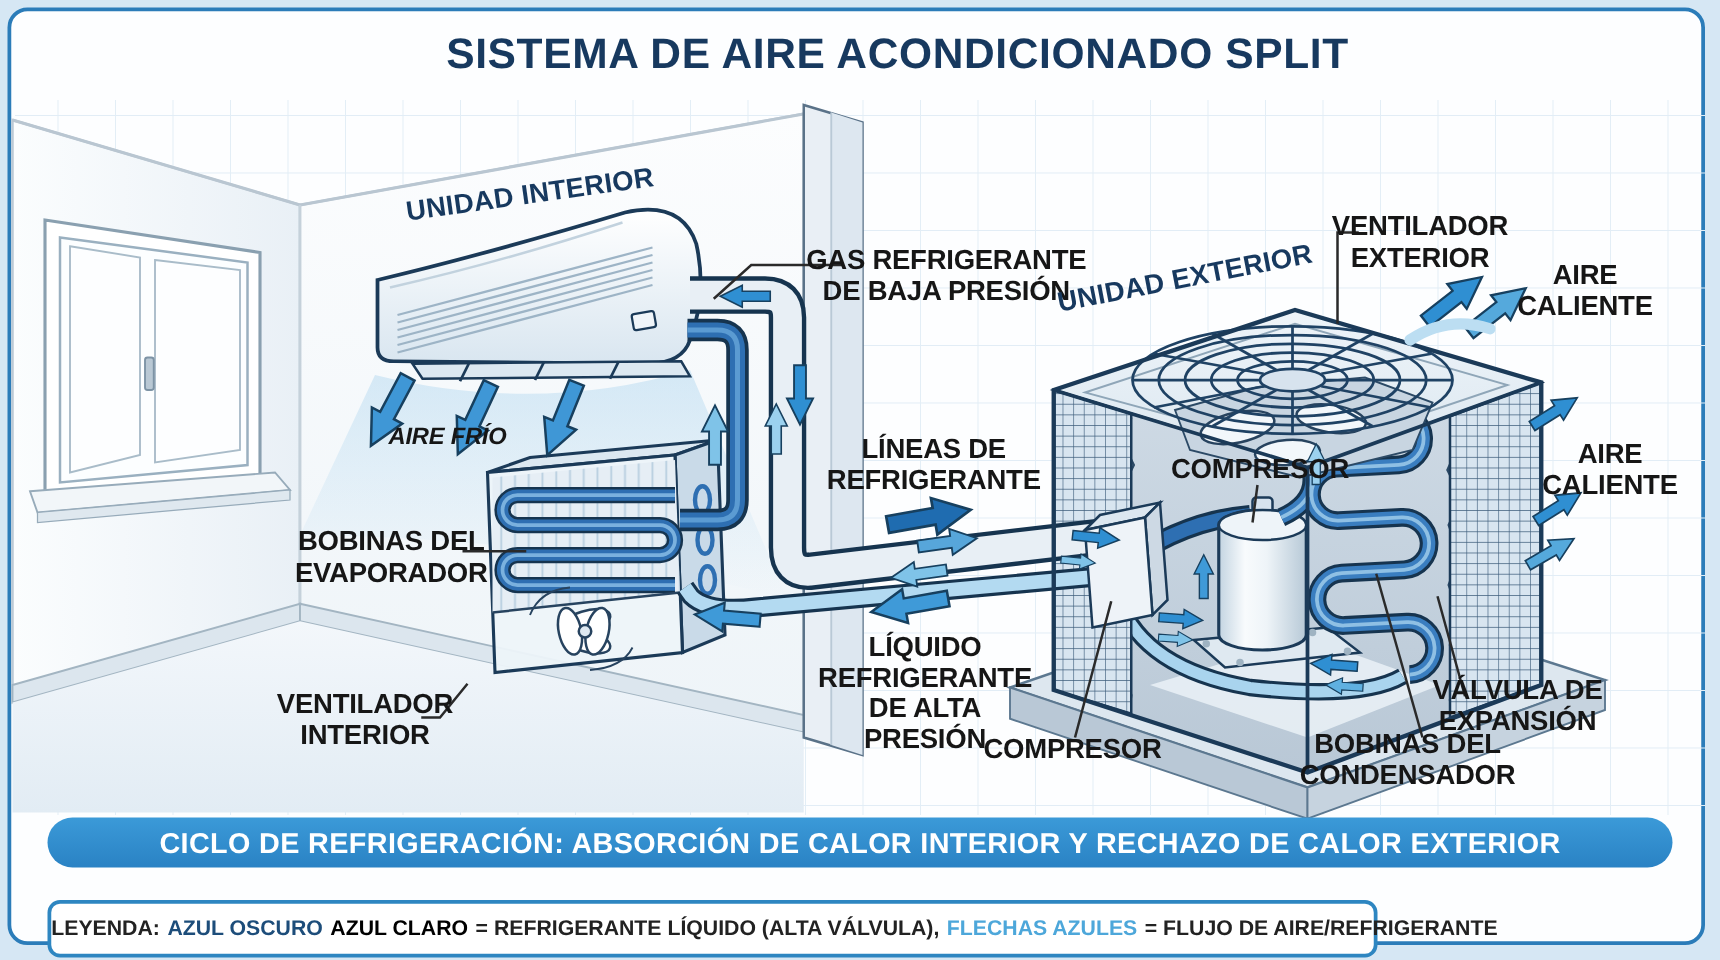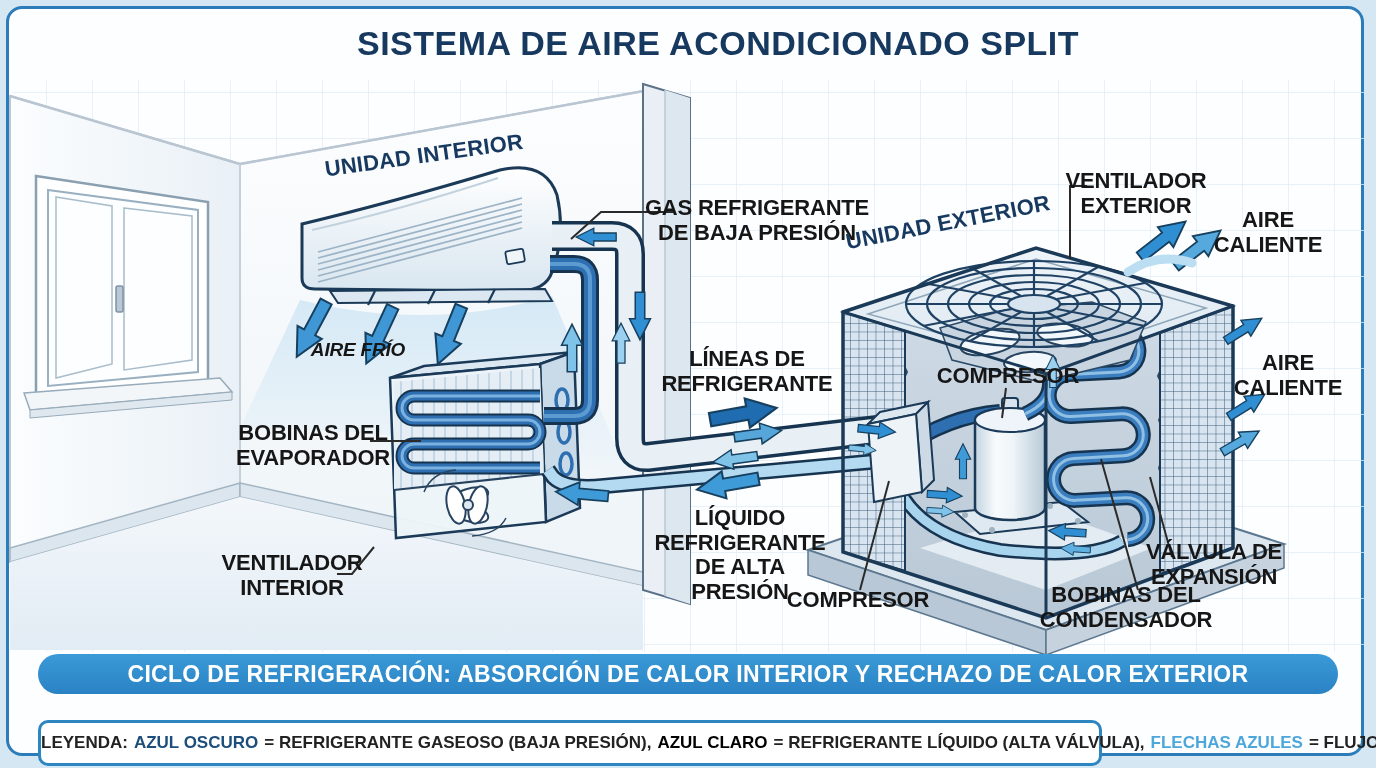--- a/index.html
+++ b/index.html
@@ -315,18 +315,17 @@
 <div class="lbl" style="left:1126px;top:608px;">BOBINAS DEL
 CONDENSADOR</div>
 
 <div class="banner">
   <span>CICLO DE REFRIGERACIÓN: ABSORCIÓN DE CALOR INTERIOR Y RECHAZO DE CALOR EXTERIOR</span>
 </div>
 
 <div class="legendbox">
   <span>LEYENDA:</span>
   <span class="dark">AZUL OSCURO</span>
-  <span>= REFRIGERANTE GASEOSO (BAJA PRESIÓN),</span>
   <span class="light">AZUL CLARO</span>
   <span>= REFRIGERANTE LÍQUIDO (ALTA VÁLVULA),</span>
   <span class="arrows">FLECHAS AZULES</span>
   <span>= FLUJO DE AIRE/REFRIGERANTE</span>
 </div>
 
 </body></html>

